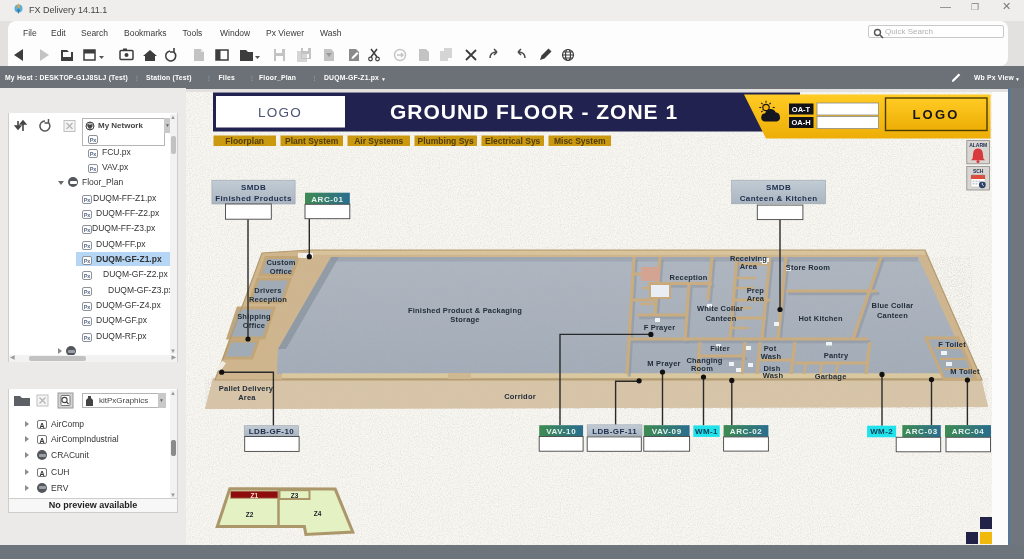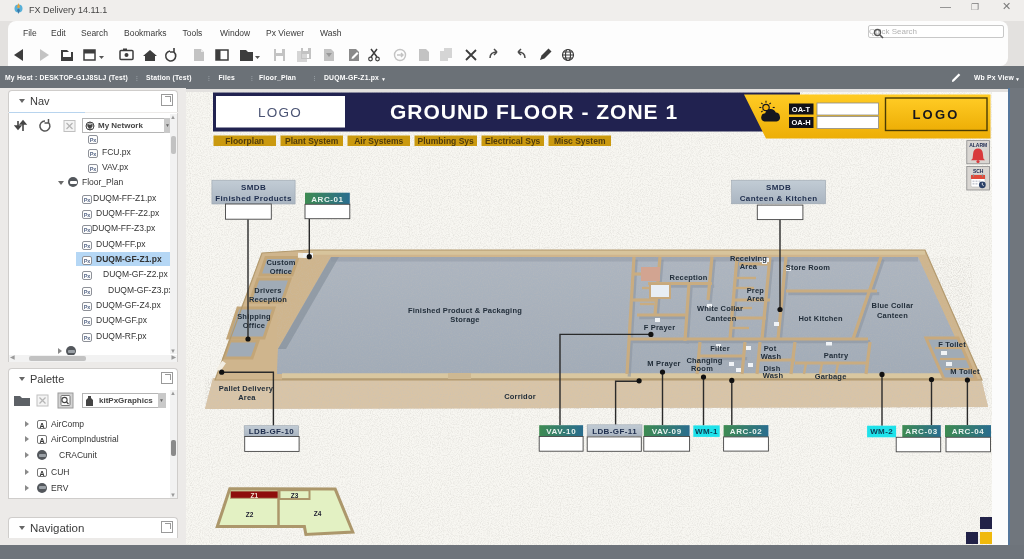--- a/index.html
+++ b/index.html
@@ -4,21 +4,21 @@
 html,body{width:1024px;height:559px;overflow:hidden}
 body{font-family:"Liberation Sans",sans-serif;position:relative;background:#e3e1df}
 .abs{position:absolute}
 
 #titlebar{left:0;top:0;width:1024px;height:21px;background:#f0eeec;color:#454545;font-size:9px}
 #titlebar .t{position:absolute;left:29px;top:5px}
 #titlebar .wb{position:absolute;top:0;color:#7a7a7a;font-size:11px}
 
 #menubar{left:8px;top:21px;width:1000px;height:23px;background:#fdfdfd;border-radius:8px 8px 0 0}
 .menu{position:absolute;top:7px;font-size:8.5px;color:#3a3a3a}
-#qs{position:absolute;left:860px;top:4px;width:136px;height:13px;border:1px solid #c8c8c8;border-radius:2px;background:#fff;color:#b2b2b2;font-size:8px;line-height:11px;}
+#qs{position:absolute;left:860px;top:4px;width:136px;height:13px;border:1px solid #c8c8c8;border-radius:2px;background:#fff;color:#b2b2b2;font-size:8px;line-height:11px;padding-left:16px}
 
 #toolbar{left:8px;top:44px;width:1000px;height:22px;background:#fdfdfd;border-radius:0 0 8px 0}
 
 #pathbar{left:0;top:66px;width:1024px;height:23px;background:#6b7177;color:#fff;font-size:6.8px;font-weight:bold;letter-spacing:.2px}
 #pathbar span{position:absolute;top:8px;white-space:nowrap}
 #pathbar .sep{color:#aab2b8;font-weight:normal}
 
 #statusbar{left:0;top:545px;width:1024px;height:14px;background:#6e747b}
 
 #rframe{left:1009px;top:88px;width:15px;height:457px;background:#70767d}
@@ -141,35 +141,29 @@
   <span style="left:324px">DUQM-GF-Z1.px</span>
   <span style="left:381px;font-size:5px;top:10px">▼</span>
   <svg style="position:absolute;left:950px;top:5px" width="13" height="13" viewBox="0 0 13 13">
       <path d="M2 11l1.8-.5 6.5-6.5-1.6-1.6-6.5 6.5z" fill="#fff"></path>
     </svg>
   <span style="left:974px">Wb Px View</span>
   <span style="left:1015px;font-size:5px;top:10px">▼</span>
 </div>
 <div id="sidebar" class="abs">
 
-  <div class="panelhead" style="top:2px;height:22px">
-      <span class="tri"></span>
-      <span class="cap">Nav</span>
-      <span class="exp"></span>
-    <div style="position:absolute;left:0;top:21px;width:76px;border-bottom:2px solid #b8d4ee"></div>
-    </div>
   <div style="position:absolute;left:8px;top:25px;width:170px;height:249px;background:#fff;border:1px solid #cfcdcb;border-top:none"></div>
 
   <svg style="position:absolute;left:14px;top:30px" width="62" height="16" viewBox="0 0 62 16">
     <path d="M4 3v8M4 11l-2.5-3h5z M9 13V5M9 3l-2.5 3h5z" fill="#444" stroke="#444" stroke-width="1.6"></path>
     <path d="M31 3a5 5 0 1 0 3.5 1.5M34.5 1v4h-4" fill="none" stroke="#555" stroke-width="1.5"></path>
     <rect x="50" y="2.5" width="11" height="11" fill="#f4f4f4" stroke="#c0c0c0"></rect>
     <path d="M52.5 5l6 6M58.5 5l-6 6" stroke="#b5b5b5" stroke-width="1.3"></path>
   </svg>
-  <div style="position:absolute;left:82px;top:30px;width:83px;height:15px;border:1px solid #b5b5b5;background:#fff;font-size:8px;color:#333">
+  <div style="position:absolute;left:82px;top:30px;width:83px;height:28px;border:1px solid #b5b5b5;background:#fff;font-size:8px;color:#333">
     <svg style="position:absolute;left:2px;top:2px" width="10" height="10" viewBox="0 0 10 10">
         <circle cx="5" cy="5" r="4" fill="#fff" stroke="#444"></circle>
         <path d="M5 1a6 6 0 0 0 0 8M5 1a6 6 0 0 1 0 8M1 5h8" stroke="#444" stroke-width=".8" fill="none"></path>
         <path d="M2 3c1.5 1 4.5 1 6 0L6.5 6 5 8 3 6Z" fill="#444"></path>
       </svg>
     <span style="position:absolute;left:15px;top:2px;font-weight:bold;color:#444">My Network</span>
     <div style="position:absolute;right:-8px;top:-1px;width:8px;height:15px;background:#c9c9c9">
         <span style="position:absolute;left:1px;top:4px;font-size:5px;color:#666">▼</span>
       </div>
   </div>
@@ -198,64 +192,55 @@
     <span style="position:absolute;left:1px;top:-2px;font-size:6px;color:#999">◀</span>
     <span style="position:absolute;right:1px;top:-2px;font-size:6px;color:#999">▶</span>
   </div>
 
   <div style="position:absolute;left:170px;top:26px;width:7px;height:240px;background:#f2f2f2">
     <div style="position:absolute;left:1px;top:22px;width:5px;height:18px;background:#c2c2c2;border-radius:2px"></div>
     <span style="position:absolute;left:0px;top:0px;font-size:6px;color:#999">▲</span>
     <span style="position:absolute;left:0px;bottom:0px;font-size:6px;color:#999">▼</span>
   </div>
 
-  <div class="panelhead" style="top:280px;height:21px">
-      <span class="tri"></span>
-      <span class="cap">Palette</span>
-      <span class="exp"></span>
-    </div>
   <div style="position:absolute;left:8px;top:301px;width:170px;height:110px;background:#fff;border:1px solid #cfcdcb;border-top:none"></div>
   <svg style="position:absolute;left:12px;top:304px" width="68" height="17" viewBox="0 0 68 17">
     <path d="M2 4h6l2 2h8v8H2z" fill="#5d6166"></path>
     <rect x="25" y="3" width="11" height="11" fill="#f4f4f4" stroke="#c0c0c0"></rect>
     <path d="M27.5 5.5l6 6M33.5 5.5l-6 6" stroke="#b5b5b5" stroke-width="1.3"></path>
     <rect x="46" y="1" width="15" height="15" fill="#d4d4d4" stroke="#9a9a9a"></rect>
     <rect x="49" y="3.5" width="9" height="10" rx="1" fill="#fff" stroke="#777" stroke-width="1"></rect>
     <circle cx="52.5" cy="8" r="2.6" fill="none" stroke="#444" stroke-width="1.1"></circle>
     <line x1="54.5" y1="10" x2="56.5" y2="12" stroke="#444" stroke-width="1.2"></line>
   </svg>
   <div style="position:absolute;left:82px;top:305px;width:77px;height:15px;border:1px solid #b5b5b5;background:#fff;font-size:8px;color:#333">
     <svg style="position:absolute;left:2px;top:1px" width="9" height="12" viewBox="0 0 9 12">
         <path d="M3 1h3v2l2 2v6H1V5l2-2z" fill="#444"></path>
       </svg>
-    <span style="position:absolute;left:16px;top:2px;font-weight:bold;color:#444">kitPxGraphics</span>
+    <span style="position:absolute;left:16px;top:2px;font-weight:normal;color:#444">kitPxGraphics</span>
     <div style="position:absolute;right:-8px;top:-1px;width:8px;height:15px;background:#c9c9c9">
         <span style="position:absolute;left:1px;top:4px;font-size:5px;color:#666">▼</span>
       </div>
   </div>
   <div id="paltree">
       <div class="row" style="left:25px;top:330.5px"><span class="arr" style="margin-right:8px"></span><span class="aicon">A</span><span style="margin-left:4px">AirComp</span></div>
       <div class="row" style="left:25px;top:346px"><span class="arr" style="margin-right:8px"></span><span class="aicon">A</span><span style="margin-left:4px">AirCompIndustrial</span></div>
-      <div class="row" style="left:25px;top:362px"><span class="arr" style="margin-right:8px"></span><span class="fold dk"></span><span style="margin-left:12px">CRACunit</span></div>
+      <div class="row" style="left:25px;top:362px"><span class="arr" style="margin-right:8px"></span><span class="fold dk"></span><span style="margin-left:4px">CRACunit</span></div>
       <div class="row" style="left:25px;top:378.5px"><span class="arr" style="margin-right:8px"></span><span class="aicon">A</span><span style="margin-left:4px">CUH</span></div>
       <div class="row" style="left:25px;top:394.5px"><span class="arr" style="margin-right:8px"></span><span class="fold dk"></span><span style="margin-left:4px">ERV</span></div>
     </div>
 
   <div style="position:absolute;left:170px;top:302px;width:7px;height:108px;background:#f2f2f2">
     <div style="position:absolute;left:1px;top:50px;width:5px;height:16px;background:#8a8a8a;border-radius:2px"></div>
     <span style="position:absolute;left:0px;top:0px;font-size:6px;color:#999">▲</span>
     <span style="position:absolute;left:0px;bottom:0px;font-size:6px;color:#999">▼</span>
   </div>
 
-
-  <div class="panelhead" style="top:429px;height:21px">
-      <span class="tri"></span>
-      <span class="cap" style="font-size:11.5px">Navigation</span>
-      <span class="exp"></span>
-    </div>
+  <div style="position:absolute;left:8px;top:411px;width:170px;height:14px;background:#f7f7f7;border:1px solid #cfcdcb;border-top:none;font-size:9px;color:#222;text-align:center;line-height:13px;font-weight:bold">No preview available</div>
+
 </div>
 
 <div id="content" class="abs">
   <svg id="gfx" viewBox="0 0 807 453" width="807" height="453">
   <defs>
     <linearGradient id="gold" x1="0" y1="0" x2="0" y2="1">
       <stop offset="0" stop-color="#ffcb24"></stop>
           <stop offset="1" stop-color="#edae06"></stop>
     </linearGradient>
     <linearGradient id="teal" x1="0" y1="0" x2="1" y2="0">

